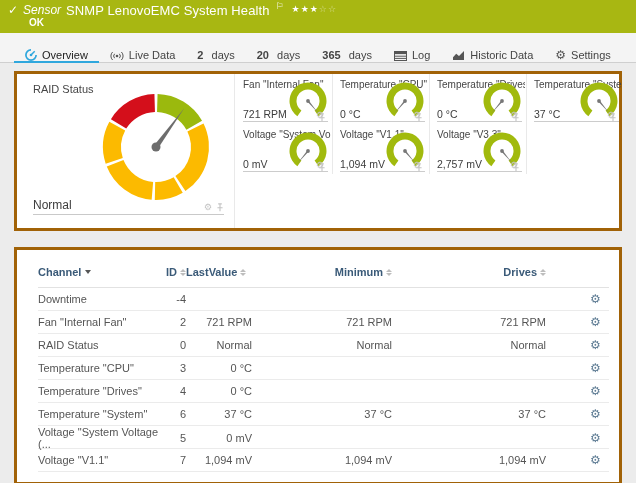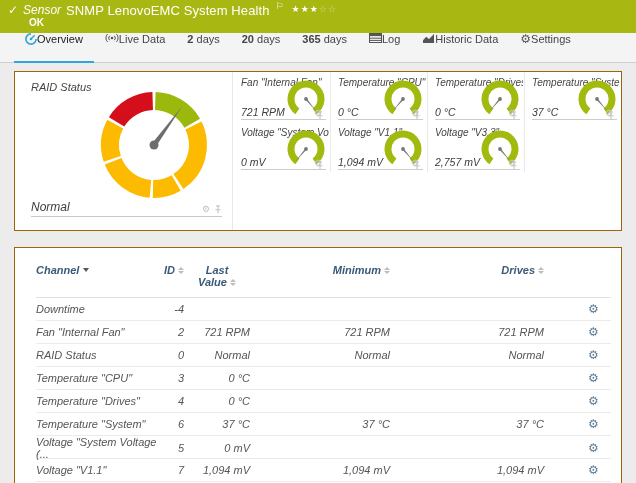--- a/index.html
+++ b/index.html
@@ -14,28 +14,28 @@
   .sensor-word{font-style:italic;font-size:12px;}
   .sensor-title{font-weight:normal;font-size:13px;letter-spacing:.1px;}
   .flag{font-size:9px;position:relative;top:-4px;margin-left:1px;}
   .stars{font-size:9px;letter-spacing:1px;margin-left:3px;position:relative;top:-1px;cursor:pointer;}
   .stars .dim{opacity:.5;}
   .hstatus{font-size:10px;font-weight:bold;margin:0 0 0 21px;line-height:10px;}
 
   
   nav#tabs{background:#f4f4f4;border-bottom:1px solid #cfcfcf;display:flex;
            align-items:stretch;padding-left:14px;height:30px;box-sizing:border-box;}
-  .tab{display:flex;align-items:flex-start;padding:0 11px;font-size:11px;color:#444;
+  .tab{display:flex;align-items:flex-end;gap:5px;padding:0 11px;font-size:11px;color:#444;
        cursor:pointer;border-bottom:2px solid transparent;margin-bottom:-1px;white-space:nowrap;}
   .tab.active{border-bottom-color:#2fa7dd;color:#222;}
   .tab b{font-weight:bold;}
   .tabicon{display:inline-flex;align-items:center;}
 
   main{padding:0 14px;}
-  .card{background:#fff;border:1px solid #a16207;box-sizing:border-box;font-style:italic;}
+  .card{background:#fff;border:3px solid #a16207;box-sizing:border-box;}
 
   
   .gauges{margin-top:8px;height:160px;display:flex;position:relative;}
   .raid-panel{width:217px;flex:none;position:relative;border-right:1px solid #e9e9e9;}
   .panel-title{position:absolute;top:9px;left:16px;font-size:11px;color:#454545;}
   #main-gauge{position:absolute;top:0;left:0;}
   .raid-footer{position:absolute;left:16px;right:10px;bottom:13px;border-bottom:1px solid #c9c9c9;
                display:flex;align-items:flex-end;padding-bottom:2px;}
   .raid-footer .val{font-size:12px;color:#3c3c3c;flex:1;}
   .gfoot-icons{display:flex;gap:4px;align-items:center;}
@@ -53,21 +53,21 @@
 
   
   .table-card{margin-top:16px;height:238px;overflow:hidden;padding-top:12px;}
   .tbl{margin:0 10px 0 21px;}
   .thead,.trow{display:grid;grid-template-columns:130px 18px 66px 140px 154px 1fr;}
   .thead{font-size:11px;font-weight:bold;color:#3a5a78;padding:4px 0 9px 0;
          border-bottom:1px solid #e2e2e2;align-items:start;}
   .th{display:flex;align-items:center;white-space:nowrap;}
   .th-num{justify-content:flex-end;}
   .th-ch{cursor:pointer;}
-  .th-last{flex-direction:column;align-items:center;justify-content:flex-start;line-height:12px;}
+  .th-last{flex-direction:row;align-items:center;justify-content:flex-start;line-height:12px;}
   .th-last .l2{display:flex;align-items:center;}
   .caret{width:0;height:0;border-left:3.5px solid transparent;border-right:3.5px solid transparent;
          border-top:4px solid #555;margin-left:4px;}
   .sort{display:inline-flex;flex-direction:column;gap:1px;margin-left:3px;}
   .sort i{width:0;height:0;border-left:3px solid transparent;border-right:3px solid transparent;}
   .sort .up{border-bottom:3px solid #bdbdbd;}
   .sort .dn{border-top:3px solid #bdbdbd;}
   .trow{font-size:11px;color:#555;height:22px;align-items:center;border-bottom:1px solid #ebebeb;}
   .c-num{text-align:right;}
   .c-edit{padding-left:44px;}

